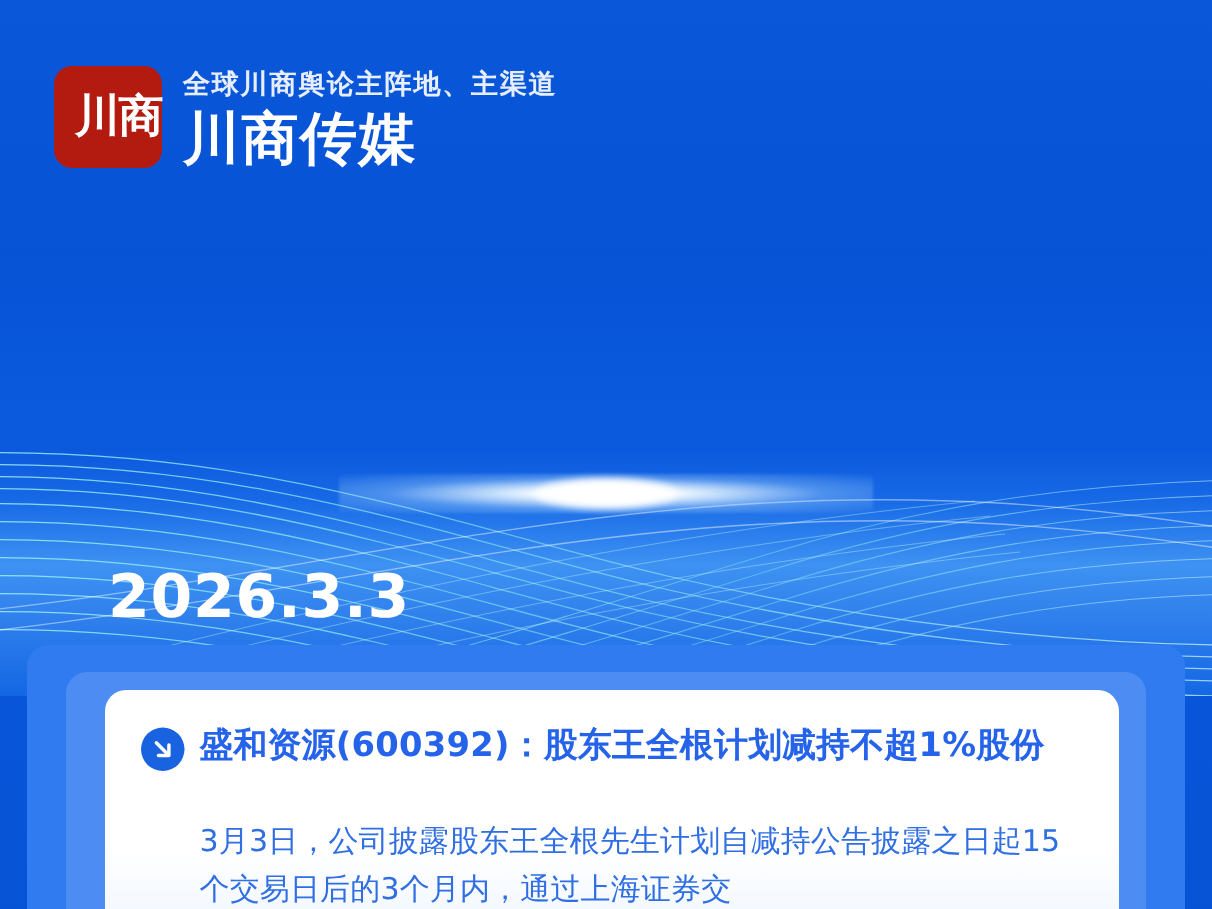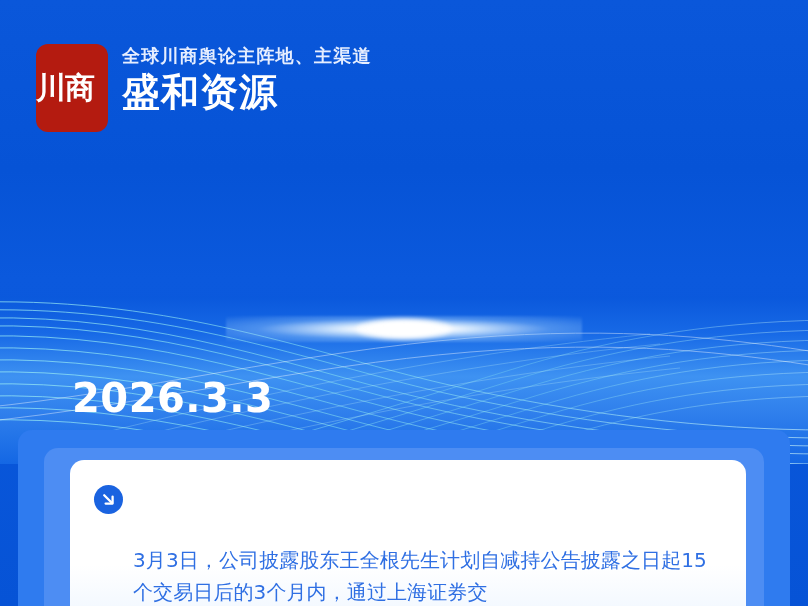--- a/index.html
+++ b/index.html
@@ -34,23 +34,23 @@
   .glow2 {
     position:absolute; left:44%; top:22px; width:12%; height:22px;
     border-radius:50%;
     background:radial-gradient(ellipse at 50% 50%, #ffffff 0%, #ffffff 45%, rgba(255,255,255,0) 100%);
     filter:blur(2px);
   }
 
   
   .header { position:absolute; left:36px; top:44px; display:flex; align-items:flex-start; }
   .logo-mark {
-    width:72px; height:88px; border-radius:12px;
+    width:72px; height:68px; border-radius:12px;
     background:#b41b10;
-    display:flex; align-items:center; justify-content:flex-start;
+    display:flex; align-items:center; justify-content:flex-end;
     flex:0 0 auto;
   }
   .logo-mark span {
     color:#fff; font-size:30px; font-weight:700; letter-spacing:-1px;
     font-family:"DejaVu Sans","Liberation Sans",sans-serif;
     line-height:1;
   }
   .logo-text { margin-left:14px; padding-top:2px; }
   .tagline {
     color:#e6eeff; font-size:18px; letter-spacing:1.2px; font-weight:700;
@@ -169,35 +169,36 @@
     <div class="glow"></div>
     <div class="glow2"></div>
   </div>
 
   <div class="header">
     <div class="logo-mark">
       <span>川商</span>
     </div>
     <div class="logo-text">
       <div class="tagline">全球川商舆论主阵地、主渠道</div>
-      <div class="wordmark">盛和资源</div>
+      <div class="wordmark">川商传媒</div>
     </div>
   </div>
 
 
   <div class="date">2026.3.3</div>
 
   <div class="panel-outer"></div>
   <div class="panel-inner"></div>
 
   <div class="card">
     <div class="headline-row">
       <div class="arrow-icon">
         <svg width="17" height="17" viewBox="0 0 17 17">
           <path d="M4.2 4.2 L12 12" stroke="#fff" stroke-width="2.3" stroke-linecap="round"></path>
           <path d="M12.6 5.6 L12.6 12.6 L5.6 12.6" stroke="#fff" stroke-width="2.3" stroke-linecap="round" stroke-linejoin="round" fill="none"></path>
         </svg>
       </div>
+      <div class="headline">盛和资源(600392)：股东王全根计划减持不超1%股份</div>
     </div>
     <div class="body-text">3月3日，公司披露股东王全根先生计划自减持公告披露之日起15个交易日后的3个月内，通过上海证券交</div>
   </div>
 
 </div>
 
 </body></html>

